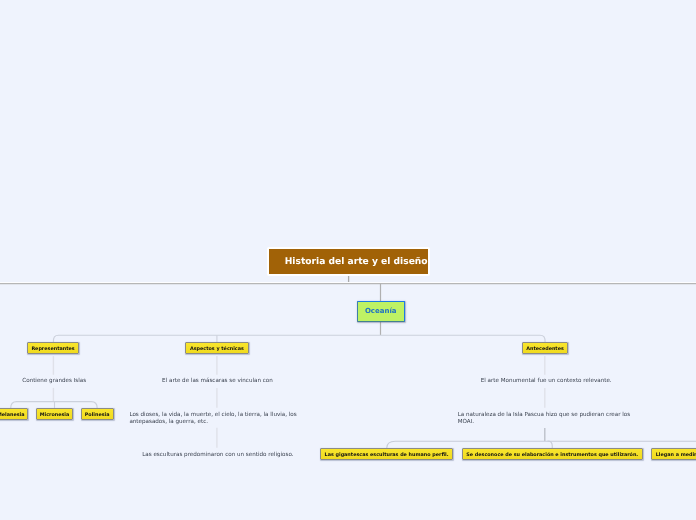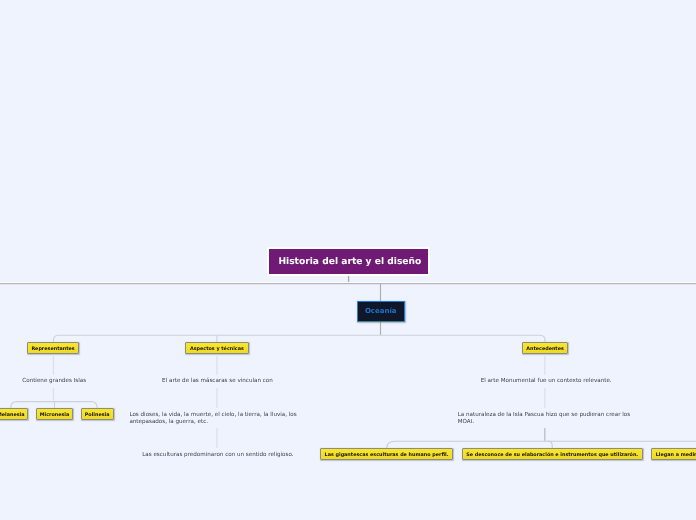--- a/index.html
+++ b/index.html
@@ -11,28 +11,29 @@
     -webkit-font-smoothing:antialiased;
     text-rendering:geometricPrecision;
   }
   #canvas{position:absolute;left:0;top:0;width:696px;height:520px;overflow:hidden;}
   svg.links{position:absolute;left:0;top:0;width:696px;height:520px;overflow:visible;}
 
   .node{position:absolute;box-sizing:border-box;white-space:nowrap;text-align:center;}
 
   
   .node-root{
-    background:#701a75;color:#ffffff;
+    background:#a16207;color:#ffffff;
     font-weight:bold;font-size:9.15px;
     border:2.2px solid #ffffff;border-radius:2px;
     line-height:26.5px;
+    text-align:right;
   }
   
   .node-sel{
-    background:#0f172a;color:#1f73c4;
+    background:#bef264;color:#1f73c4;
     font-weight:bold;font-size:7px;
     border:1.3px solid #1b7be4;
     border-left-color:#3f7fa8;border-bottom-color:#42808f;
     border-radius:1px;line-height:18.3px;
     box-shadow:0.8px 0.8px 1.3px 0 rgba(90,100,130,.45);
   }
   
   .node-yel{
     background:linear-gradient(to bottom,#f9e52c 0%,#f5e128 45%,#f0da1e 100%);
     color:#131313;font-weight:bold;font-size:4.85px;

